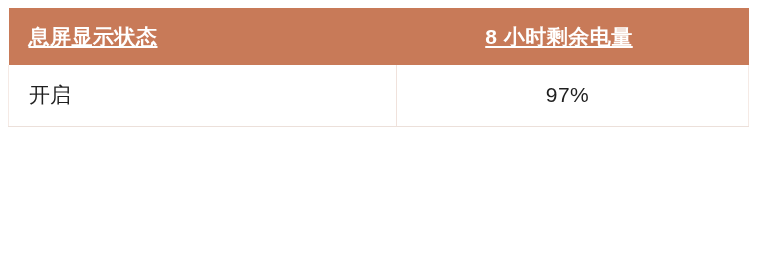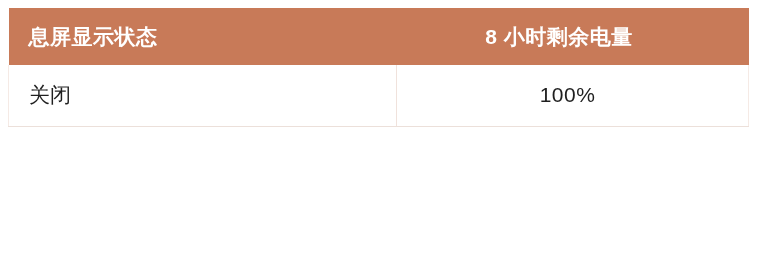--- a/index.html
+++ b/index.html
@@ -44,20 +44,21 @@
     margin: 0;
     color: #ffffff;
     font-size: 21px;
     font-weight: bold;
     letter-spacing: 0.5px;
     text-align: left;
     vertical-align: middle;
     border: none;
     box-sizing: border-box;
     white-space: nowrap;
+    text-decoration: underline;
   }
   thead th.header-cell-value {
     text-align: center;
     padding: 0 27px 0 0;
   }
 
   
   tbody tr.table-row {
     background: #ffffff;
   }
@@ -104,18 +105,18 @@
       <col class="col-value">
     </colgroup>
     <thead>
       <tr class="table-header-row">
         <th class="header-cell-label">息屏显示状态</th>
         <th class="header-cell-value">8 小时剩余电量</th>
       </tr>
     </thead>
     <tbody>
       <tr class="table-row">
-        <td class="cell-label">关闭</td>
-        <td class="cell-value">100%</td>
+        <td class="cell-label">开启</td>
+        <td class="cell-value">97%</td>
       </tr>
     </tbody>
   </table>
 </div>
 
 </body></html>

